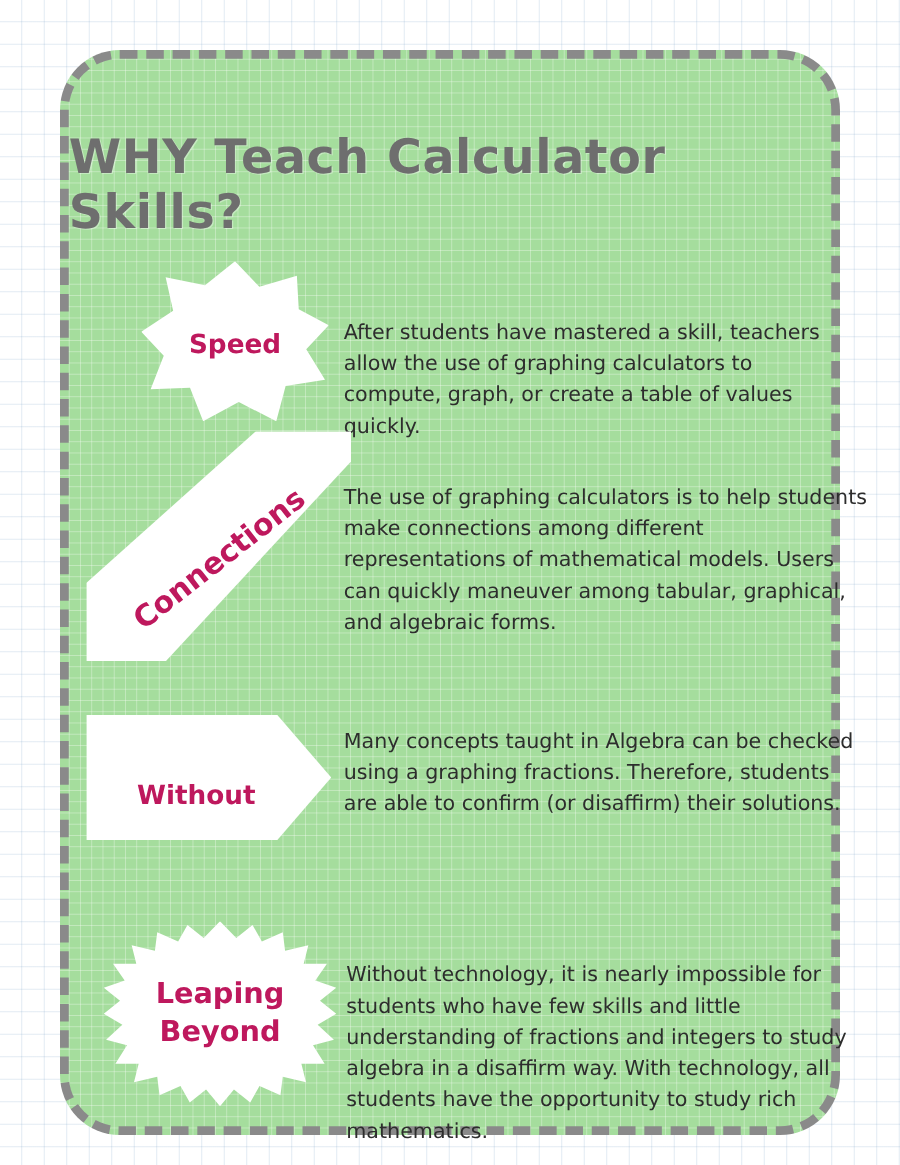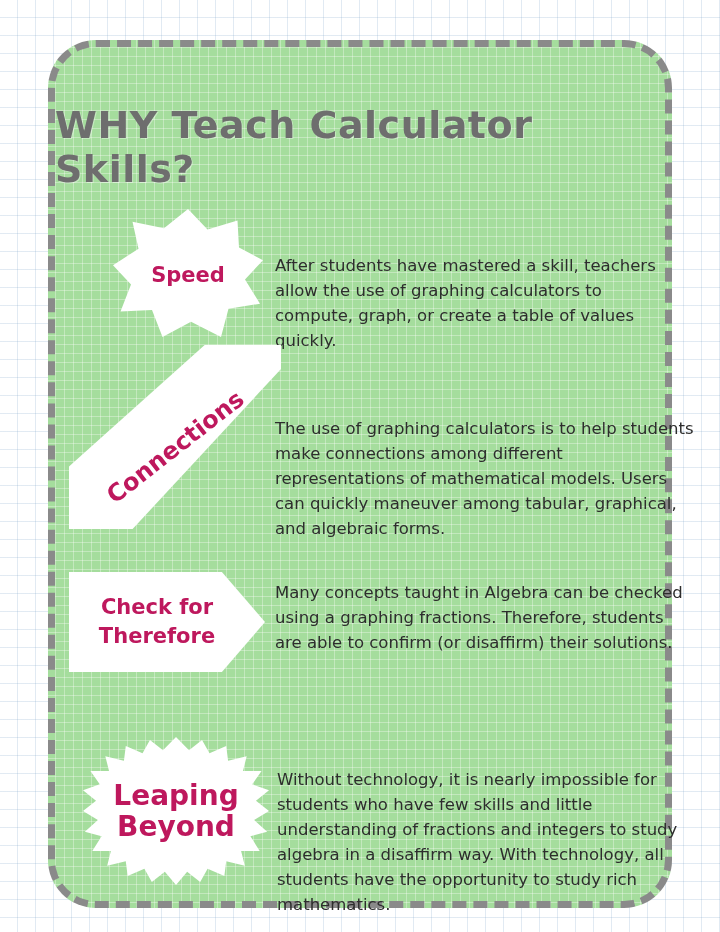--- a/index.html
+++ b/index.html
@@ -126,39 +126,39 @@
     padding-right: 20px;
     filter: drop-shadow(1px 2px 1px rgba(0,0,0,0.18));
   }
 
   
   #shape-hurdles {
     left: 28px;
     top: 690px;
     width: 186px;
     height: 148px;
-    font-size: 28px;
+    font-size: 23px;
     line-height: 31px;
     clip-path: polygon(
       50% 0%, 57% 9%, 64% 2%, 68% 11%, 77% 6%, 78% 16%,
       88% 13%, 86% 23%, 96% 23%, 91% 32%, 100% 36%,
       93% 43%, 100% 50%, 92% 56%, 99% 64%, 90% 67%,
       95% 77%, 85% 77%, 87% 87%, 77% 84%, 76% 94%,
       67% 89%, 63% 98%, 56% 91%, 50% 100%, 44% 91%,
       37% 98%, 33% 89%, 24% 94%, 23% 84%, 13% 87%,
       15% 77%, 5% 77%, 10% 67%, 1% 64%, 8% 56%,
       0% 50%, 7% 43%, 0% 36%, 9% 32%, 4% 23%,
       14% 23%, 12% 13%, 22% 16%, 23% 6%, 32% 11%,
       36% 2%, 43% 9%);
     filter: drop-shadow(1px 2px 1px rgba(0,0,0,0.18));
   }
 
   
   #text-speed       { left: 220px; top: 178px; width: 400px; margin-top: 28px; }
-  #text-connections { left: 220px; top: 369px; width: 420px; }
+  #text-connections { left: 220px; top: 338px; width: 420px; }
   #text-accuracy    { left: 220px; top: 533px; width: 420px; }
   #text-hurdles     { left: 222px; top: 720px; width: 420px; }
 
   #credit {
     position: absolute;
     left: 0;
     bottom: 10px;
     width: 100%;
     text-align: center;
     font-size: 10px;
@@ -180,22 +180,22 @@
     </div>
     <div class="body-text" id="text-speed">After students have mastered a skill, teachers allow the use of graphing calculators to compute, graph, or create a table of values quickly.</div>
 
     <div class="callout" id="shape-connections">
       <span>Connections</span>
     </div>
     <div class="body-text" id="text-connections">The use of graphing calculators is to help students make connections among different representations of mathematical models. Users can quickly maneuver among tabular, graphical, and algebraic forms.</div>
 
     <div class="callout" id="shape-accuracy">
       <span>
-        <span>Check for</span><br>
-        <span>Therefore</span>
+        <br>
+        <span>Without</span>
       </span>
     </div>
     <div class="body-text" id="text-accuracy">Many concepts taught in Algebra can be checked using a graphing fractions. Therefore, students are able to confirm (or disaffirm) their solutions.</div>
 
     <div class="callout" id="shape-hurdles">
       <span>
         <span>Leaping</span><br>
         <span>Beyond</span>
       </span>
     </div>

